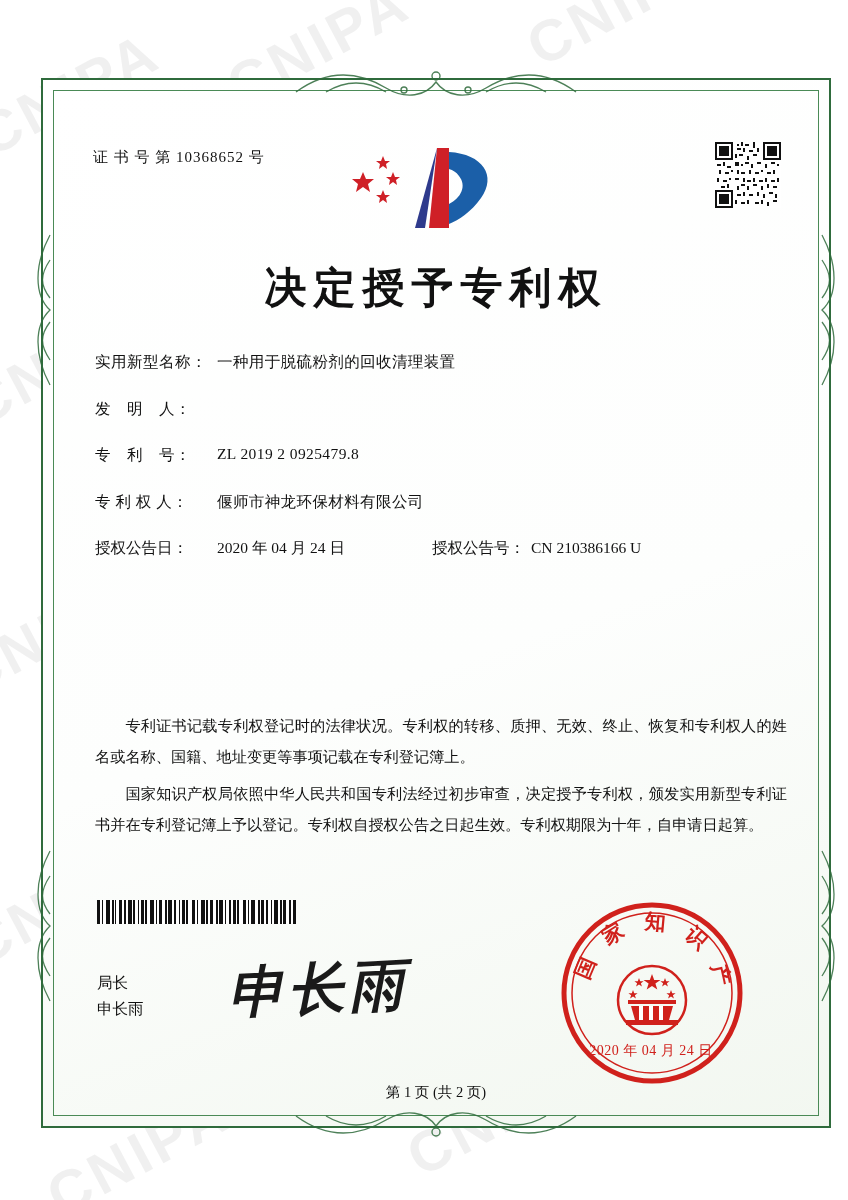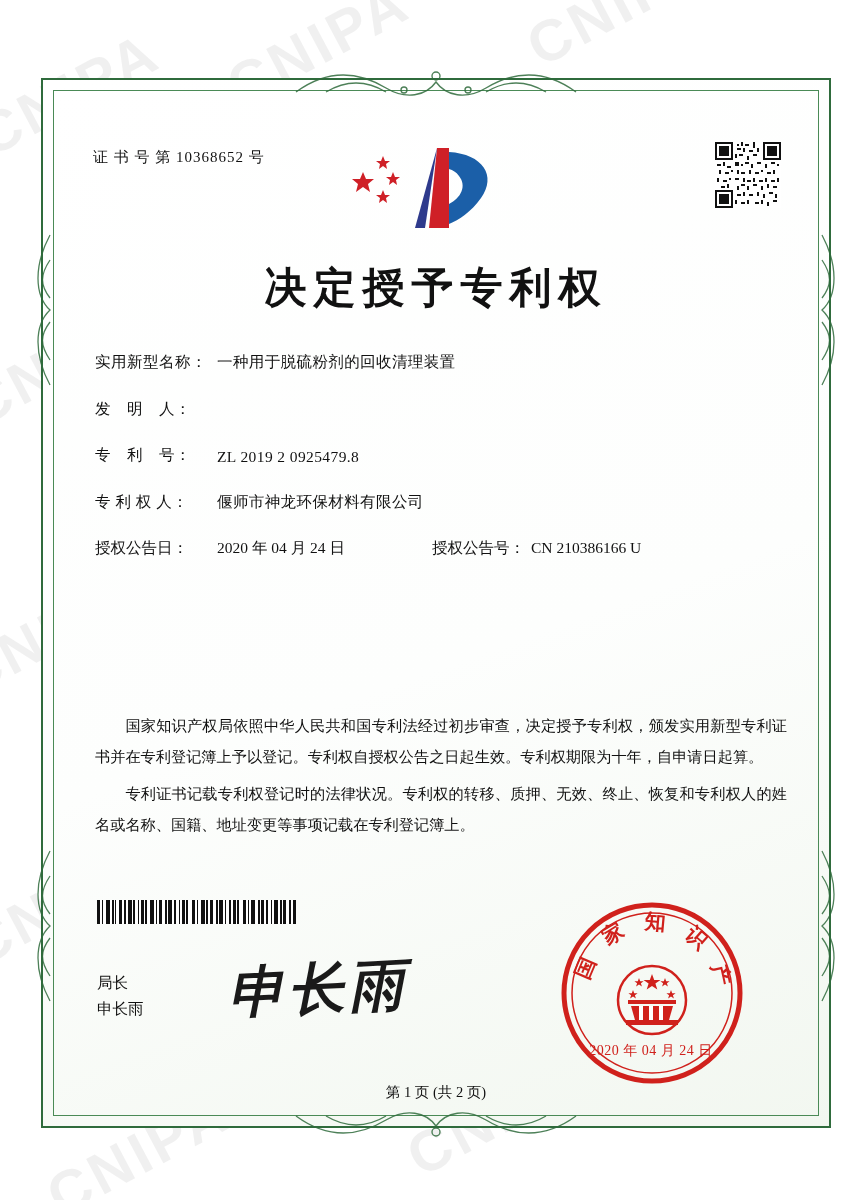--- a/index.html
+++ b/index.html
@@ -131,21 +131,21 @@
   .fields {
     position: absolute;
     left: 52px;
     right: 40px;
     top: 272px;
     font-size: 15.5px;
     color: #111;
   }
   .field-row {
     display: flex;
-    align-items: flex-end;
+    align-items: flex-start;
     margin-bottom: 25.5px;
   }
   .field-label {
     width: 122px;
     flex: 0 0 122px;
     letter-spacing: 0.5px;
     white-space: nowrap;
   }
   .field-value {
     flex: 1;
@@ -462,22 +462,22 @@
       </div>
       <div class="field-row-double">
         <span class="pub-date-label">授权公告日：</span>
         <span class="pub-date-value">2020 年 04 月 24 日</span>
         <span class="pub-no-label">授权公告号：</span>
         <span class="pub-no-value">CN 210386166 U</span>
       </div>
     </div>
 
     <div class="body-text">
+      <p>专利证书记载专利权登记时的法律状况。专利权的转移、质押、无效、终止、恢复和专利权人的姓名或名称、国籍、地址变更等事项记载在专利登记簿上。</p>
       <p>国家知识产权局依照中华人民共和国专利法经过初步审查，决定授予专利权，颁发实用新型专利证书并在专利登记簿上予以登记。专利权自授权公告之日起生效。专利权期限为十年，自申请日起算。</p>
-      <p>专利证书记载专利权登记时的法律状况。专利权的转移、质押、无效、终止、恢复和专利权人的姓名或名称、国籍、地址变更等事项记载在专利登记簿上。</p>
     </div>
 
     <div class="barcode">
       <i style="width:3px"></i>
         <i style="width:2px;background:#fff"></i>
         <i style="width:1px"></i>
         <i style="width:3px;background:#fff"></i>
       <i style="width:4px"></i>
         <i style="width:2px;background:#fff"></i>
         <i style="width:2px"></i>

